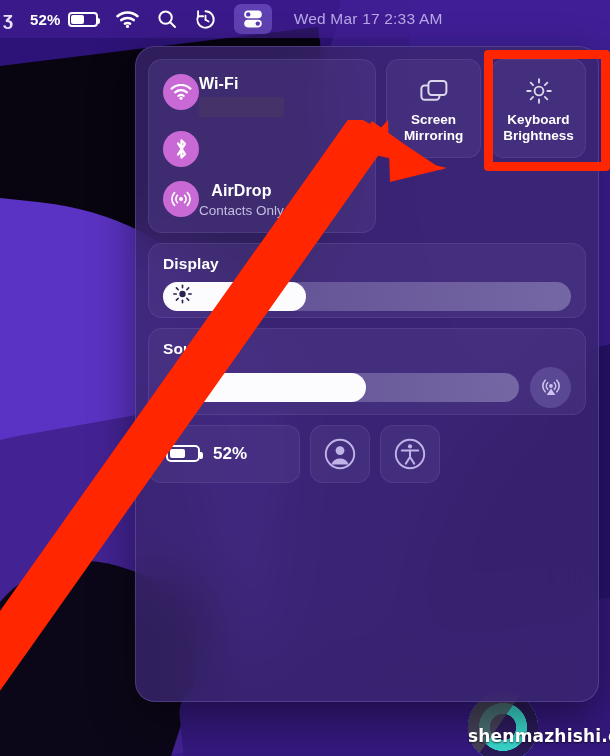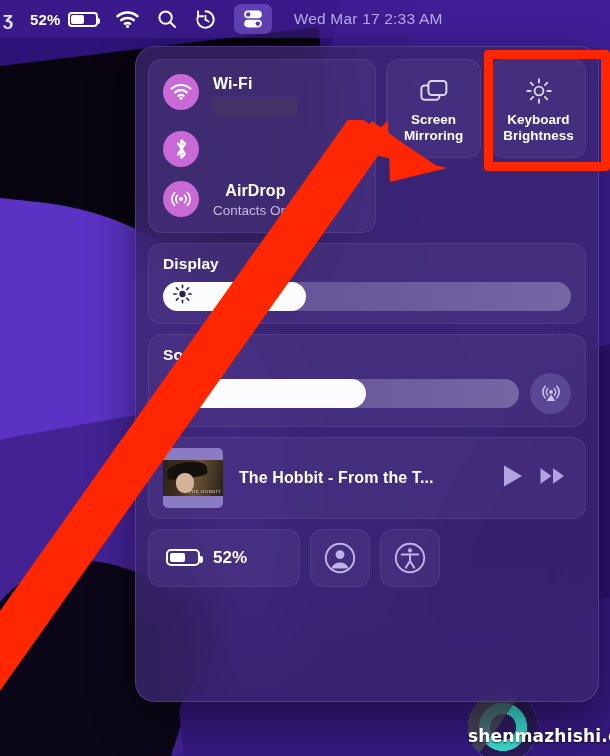--- a/index.html
+++ b/index.html
@@ -72,21 +72,21 @@
   }
   .card{
     background:rgba(78,56,134,.50);
     border:1px solid rgba(180,165,235,.13);
     border-radius:14px;
   }
   .row-top{ display:flex; gap:10px; }
 
   
   .conn{ width:228px; padding:14px 12px 12px 14px; }
-  .conn-item{ display:flex; align-items:flex-start; gap:14px; margin-bottom:14px; }
+  .conn-item{ display:flex; align-items:flex-start; gap:0; margin-bottom:14px; }
   .conn-item:last-child{ margin-bottom:2px;text-align:center; }
   .conn-ic{ width:36px; height:36px; border-radius:50%; flex:none;
             display:flex; align-items:center; justify-content:center;
             background:#c969d6; }
   .conn-ic svg{ display:block; }
   .conn-txt{ padding-top:1px; min-width:0; }
   .conn-title{ font-size:16px; font-weight:700; color:#fff; line-height:1.15; letter-spacing:.1px;}
   .conn-sub{ font-size:13.5px; color:#c6bbe2; margin-top:2px; }
   .redact{ display:block; width:85px; height:20px; margin-top:4px;
            background:#453269; border-radius:2px; }
@@ -95,21 +95,21 @@
   .tiles{ flex:1; display:grid; grid-template-columns:1fr 1fr; gap:10px; }
   .tile{ height:99px; border-radius:13px; background:rgba(78,56,134,.50);
          border:1px solid rgba(180,165,235,.13);
          display:flex; flex-direction:column; align-items:center;
          justify-content:center; gap:4px; }
   .tile-label{ font-size:13.5px; line-height:1.18; color:#fff; text-align:center;
                font-weight:600; }
   .tile-ic{ height:34px; display:flex; align-items:center; justify-content:center; }
 
   
-  .slider-card{ margin-top:10px; padding:11px 14px 12px 14px; }
+  .slider-card{ margin-top:10px; padding:11px 14px 6px 14px; }
   .sl-title{ font-size:15.5px; font-weight:700; color:#fff; margin-bottom:9px; letter-spacing:.1px;}
   .sl-row{ display:flex; align-items:center; gap:11px; }
   .sl-track{ position:relative; flex:1; height:29px; border-radius:15px;
              background:linear-gradient(90deg, rgba(120,105,165,.52), rgba(150,140,190,.60)); }
   .sl-fill{ position:absolute; left:0; top:0; height:29px; border-radius:15px;
             background:#fcfcff; }
   .sl-glyph{ position:absolute; left:9px; top:50%; transform:translateY(-50%); }
   .airplay-btn{ width:41px; height:41px; border-radius:50%;
                 background:rgba(150,135,210,.30);
                 display:flex; align-items:center; justify-content:center; flex:none; }
@@ -354,43 +354,20 @@
           <path d="M8.7 14.3 a4.7 4.7 0 0 1 0 -6.6" fill="none" stroke="#cdc3ee" stroke-width="1.6" stroke-linecap="round"></path>
           <path d="M15.3 7.7 a4.7 4.7 0 0 1 0 6.6" fill="none" stroke="#cdc3ee" stroke-width="1.6" stroke-linecap="round"></path>
           <path d="M6.2 16.8 a8.3 8.3 0 0 1 0 -11.6" fill="none" stroke="#cdc3ee" stroke-width="1.6" stroke-linecap="round"></path>
           <path d="M17.8 5.2 a8.3 8.3 0 0 1 0 11.6" fill="none" stroke="#cdc3ee" stroke-width="1.6" stroke-linecap="round"></path>
           <path d="M12 13.6 L16.4 20 H7.6 z" fill="#cdc3ee"></path>
         </svg>
       </div>
     </div>
   </div>
 
-  <div class="card np">
-    <div class="np-art">
-      <div class="np-art-inner">
-        <div class="np-art-hat"></div>
-        <div class="np-art-face"></div>
-        <div class="np-art-txt">THE HOBBIT</div>
-      </div>
-    </div>
-    <div class="np-title">The Hobbit - From the T...</div>
-    <div class="np-ctrls">
-      <span>
-        <svg width="25" height="26" viewBox="0 0 25 26">
-          <path d="M4 2.4 L22 13 L4 23.6 z" fill="#b2a4e3"></path>
-        </svg>
-      </span>
-      <span>
-        <svg width="28" height="22" viewBox="0 0 28 22">
-          <path d="M1.5 3.2 L12.5 11 L1.5 18.8 z" fill="#b2a4e3"></path>
-          <path d="M14 3.2 L25 11 L14 18.8 z" fill="#b2a4e3"></path>
-        </svg>
-      </span>
-    </div>
-  </div>
 
   <div class="bottom">
     <div class="card batt-card">
       <span class="batt-shell2">
         <span class="batt-fill2"></span>
           <span class="batt-nub2"></span>
       </span>
       <span class="batt-pct2">52%</span>
     </div>
 

